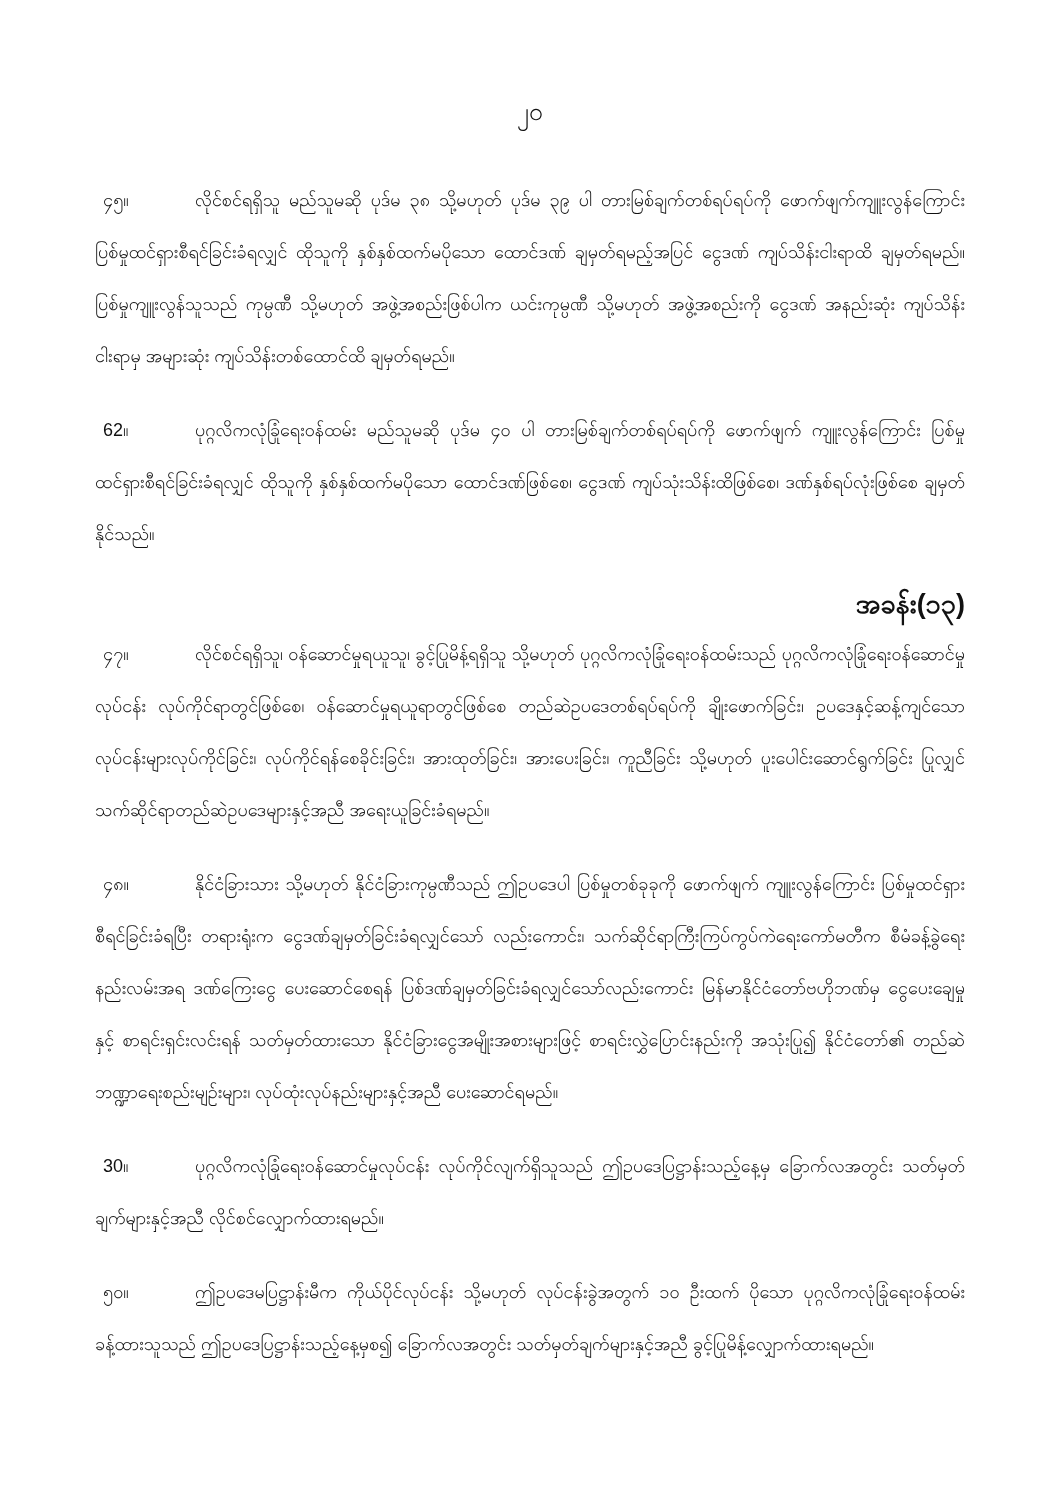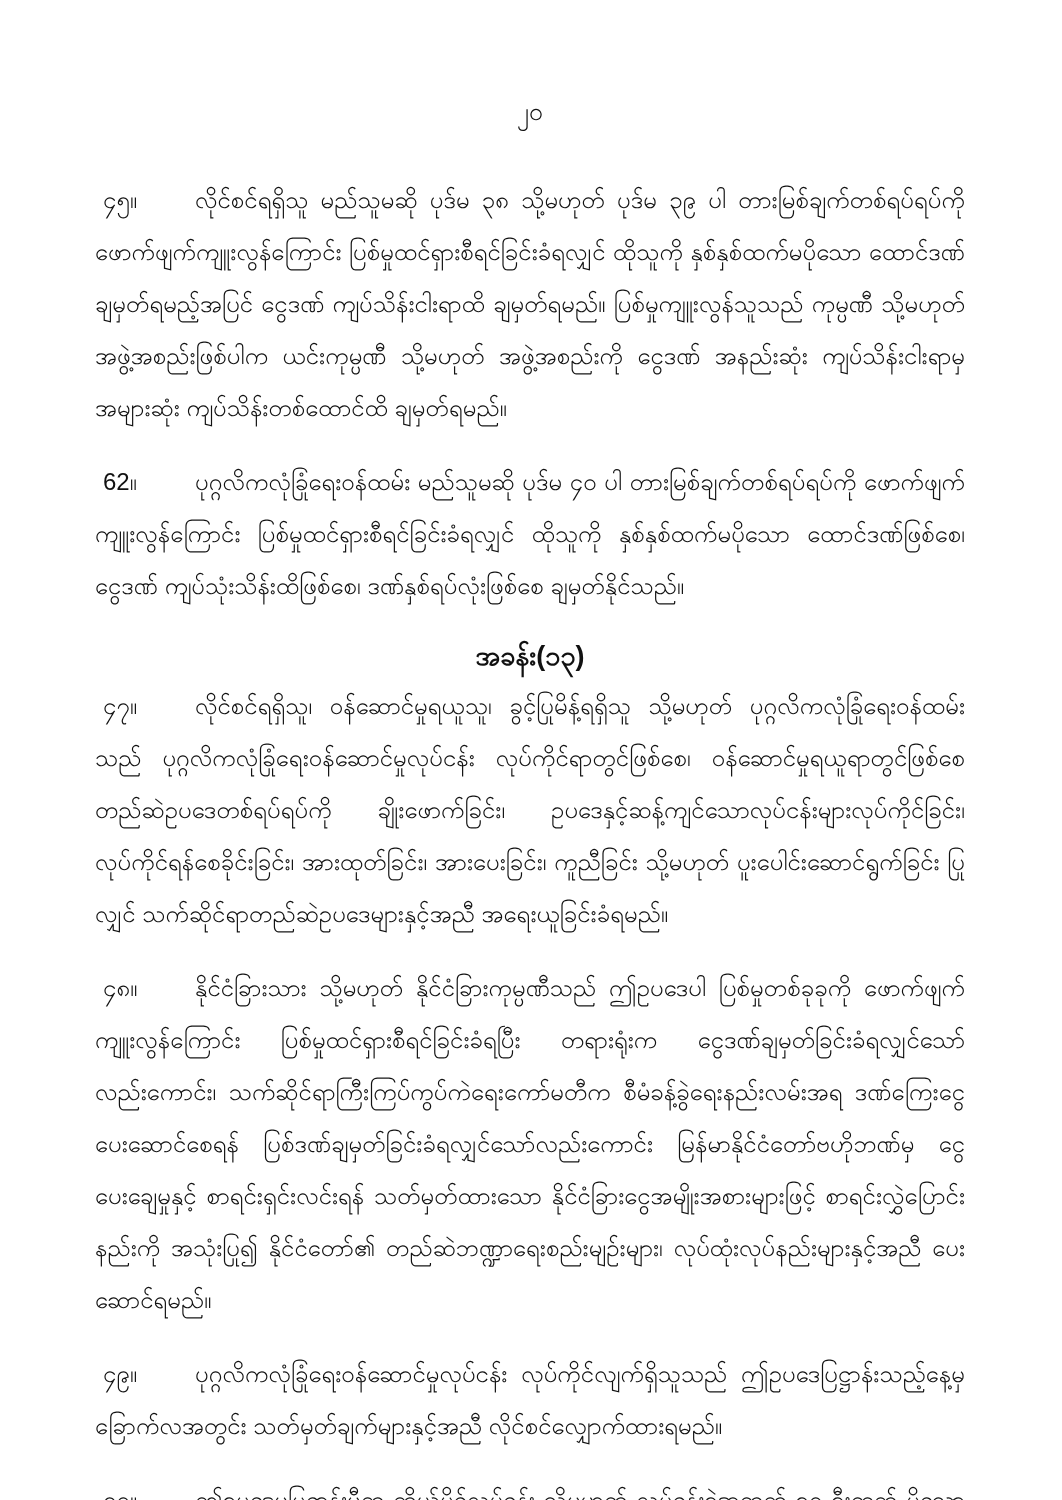--- a/index.html
+++ b/index.html
@@ -23,34 +23,34 @@
     margin-top: 48px;
   }
   .page-number {
     text-align: center;
     font-size: 25px;
     line-height: 34px;
     margin-bottom: 46px;
   }
   .para {
     margin: 0 0 22px 0;
-    font-size: 24px;
+    font-size: 18px;
     line-height: 52px;
     text-align: justify;
     text-justify: inter-word;
     word-break: normal;
   }
   .para .num {
     display: inline-block;
     min-width: 100px;
     text-indent: 8px;
   }
   .chapter-title,
   .chapter-subtitle {
-    text-align: center;
+    text-align: right;
     font-weight: bold;
     font-size: 27px;
     line-height: 44px;
     margin: 6px 0 2px 0;
   }
   .chapter-subtitle {
     margin: 0 0 18px 0;
   }
 </style>
 </head>
@@ -64,17 +64,17 @@
 
   <p class="para"><span class="num">62။</span><span>ပုဂ္ဂလိကလုံခြုံရေးဝန်ထမ်း မည်သူမဆို ပုဒ်မ ၄၀ ပါ တားမြစ်ချက်တစ်ရပ်ရပ်ကို ဖောက်ဖျက် ကျူးလွန်ကြောင်း ပြစ်မှုထင်ရှားစီရင်ခြင်းခံရလျှင် ထိုသူကို နှစ်နှစ်ထက်မပိုသော ထောင်ဒဏ်ဖြစ်စေ၊ ငွေဒဏ် ကျပ်သုံးသိန်းထိဖြစ်စေ၊ ဒဏ်နှစ်ရပ်လုံးဖြစ်စေ ချမှတ်နိုင်သည်။</span></p>
 
   <div class="chapter-title">အခန်း(၁၃)</div>
 
 
   <p class="para"><span class="num">၄၇။</span><span>လိုင်စင်ရရှိသူ၊ ဝန်ဆောင်မှုရယူသူ၊ ခွင့်ပြုမိန့်ရရှိသူ သို့မဟုတ် ပုဂ္ဂလိကလုံခြုံရေးဝန်ထမ်းသည် ပုဂ္ဂလိကလုံခြုံရေးဝန်ဆောင်မှုလုပ်ငန်း လုပ်ကိုင်ရာတွင်ဖြစ်စေ၊ ဝန်ဆောင်မှုရယူရာတွင်ဖြစ်စေ တည်ဆဲဥပဒေတစ်ရပ်ရပ်ကို ချိုးဖောက်ခြင်း၊ ဥပဒေနှင့်ဆန့်ကျင်သောလုပ်ငန်းများလုပ်ကိုင်ခြင်း၊ လုပ်ကိုင်ရန်စေခိုင်းခြင်း၊ အားထုတ်ခြင်း၊ အားပေးခြင်း၊ ကူညီခြင်း သို့မဟုတ် ပူးပေါင်းဆောင်ရွက်ခြင်း ပြုလျှင် သက်ဆိုင်ရာတည်ဆဲဥပဒေများနှင့်အညီ အရေးယူခြင်းခံရမည်။</span></p>
 
   <p class="para"><span class="num">၄၈။</span><span>နိုင်ငံခြားသား သို့မဟုတ် နိုင်ငံခြားကုမ္ပဏီသည် ဤဥပဒေပါ ပြစ်မှုတစ်ခုခုကို ဖောက်ဖျက် ကျူးလွန်ကြောင်း ပြစ်မှုထင်ရှားစီရင်ခြင်းခံရပြီး တရားရုံးက ငွေဒဏ်ချမှတ်ခြင်းခံရလျှင်သော် လည်းကောင်း၊ သက်ဆိုင်ရာကြီးကြပ်ကွပ်ကဲရေးကော်မတီက စီမံခန့်ခွဲရေးနည်းလမ်းအရ ဒဏ်ကြေးငွေ ပေးဆောင်စေရန် ပြစ်ဒဏ်ချမှတ်ခြင်းခံရလျှင်သော်လည်းကောင်း မြန်မာနိုင်ငံတော်ဗဟိုဘဏ်မှ ငွေပေးချေမှုနှင့် စာရင်းရှင်းလင်းရန် သတ်မှတ်ထားသော နိုင်ငံခြားငွေအမျိုးအစားများဖြင့် စာရင်းလွှဲပြောင်းနည်းကို အသုံးပြု၍ နိုင်ငံတော်၏ တည်ဆဲဘဏ္ဍာရေးစည်းမျဉ်းများ၊ လုပ်ထုံးလုပ်နည်းများနှင့်အညီ ပေးဆောင်ရမည်။</span></p>
 
-  <p class="para"><span class="num">၄၉။</span><span>ပုဂ္ဂလိကလုံခြုံရေးဝန်ဆောင်မှုလုပ်ငန်း လုပ်ကိုင်လျက်ရှိသူသည် ဤဥပဒေပြဋ္ဌာန်းသည့်နေ့မှ ခြောက်လအတွင်း သတ်မှတ်ချက်များနှင့်အညီ လိုင်စင်လျှောက်ထားရမည်။</span></p>
+  <p class="para"><span class="num">30။</span><span>ပုဂ္ဂလိကလုံခြုံရေးဝန်ဆောင်မှုလုပ်ငန်း လုပ်ကိုင်လျက်ရှိသူသည် ဤဥပဒေပြဋ္ဌာန်းသည့်နေ့မှ ခြောက်လအတွင်း သတ်မှတ်ချက်များနှင့်အညီ လိုင်စင်လျှောက်ထားရမည်။</span></p>
 
   <p class="para"><span class="num">၅၀။</span><span>ဤဥပဒေမပြဋ္ဌာန်းမီက ကိုယ်ပိုင်လုပ်ငန်း သို့မဟုတ် လုပ်ငန်းခွဲအတွက် ၁၀ ဦးထက် ပိုသော ပုဂ္ဂလိကလုံခြုံရေးဝန်ထမ်းခန့်ထားသူသည် ဤဥပဒေပြဋ္ဌာန်းသည့်နေ့မှစ၍ ခြောက်လအတွင်း သတ်မှတ်ချက်များနှင့်အညီ ခွင့်ပြုမိန့်လျှောက်ထားရမည်။</span></p>
 
 </div>
 
 </body></html>

